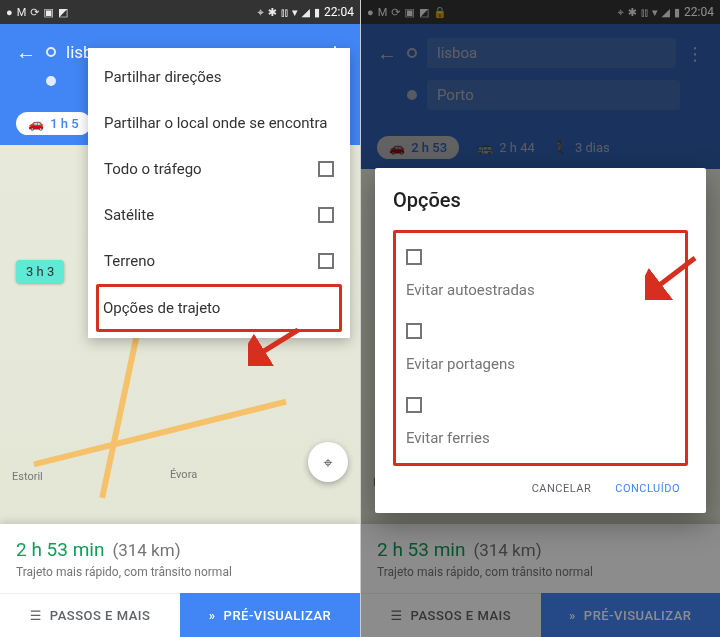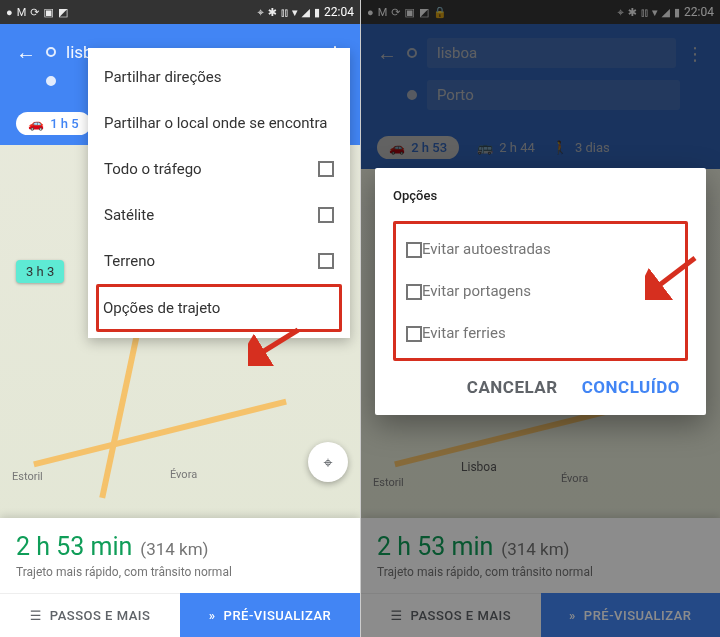--- a/index.html
+++ b/index.html
@@ -45,38 +45,38 @@
   
   .time-chip { position:absolute; left:16px; top:260px; background:#5eead4; border-radius:4px; padding:4px 10px; font-size:13px; box-shadow:0 1px 3px rgba(0,0,0,.3); color:#333; z-index:2;}
 
   
   .myloc { position:absolute; right:12px; bottom:155px; width:40px; height:40px; background:#fff; border-radius:50%; box-shadow:0 2px 6px rgba(0,0,0,.3); display:flex; align-items:center; justify-content:center; color:#5f6368; z-index:3;}
 
   
   .bottom-sheet { position:absolute; bottom:0; left:0; right:0; background:#fff; box-shadow:0 -2px 8px rgba(0,0,0,.15); z-index:4; }
   .sheet-top { padding:14px 16px 4px; }
   .eta { display:flex; gap:8px; align-items:baseline; }
-  .eta .dur { color:#0f9d58; font-size:25px; font-weight:400; }
+  .eta .dur { color:#0f9d58; font-size:19px; font-weight:400; }
   .eta .dist { color:#757575; font-size:17px; }
   .sheet-sub { color:#757575; font-size:12px; margin-top:4px; }
   .sheet-actions { display:flex; margin-top:10px; }
   .steps-btn { flex:1; display:flex; gap:8px; align-items:center; justify-content:center; padding:14px 0; font-size:13px; color:#5f6368; font-weight:500; letter-spacing:.5px; border-top:1px solid #eee;}
   .preview-btn { flex:1; background:#4285f4; color:#fff; display:flex; gap:8px; align-items:center; justify-content:center; padding:14px 0; font-size:13px; font-weight:500; letter-spacing:.5px;}
 
   
   .scrim { position:absolute; inset:0; background:rgba(0,0,0,.45); z-index:5; }
 
   
   .dialog { position:absolute; left:14px; right:14px; top:168px; background:#fff; z-index:6; border-radius:2px; box-shadow:0 10px 30px rgba(0,0,0,.35); padding:20px 18px 8px; }
-  .dialog h3 { font-size:13px; font-weight:500; color:#212121; margin-bottom:18px; }
+  .dialog h3 { font-size:20px; font-weight:500; color:#212121; margin-bottom:18px; }
   .dlg-items { border:3px solid #d62f1f; border-radius:2px; padding:4px 4px; }
-  .dlg-row { display:flex; align-items:flex-end; padding:12px 6px; }
+  .dlg-row { display:flex; align-items:flex-start; gap:16px; padding:12px 6px;flex-direction:column; }
   .dlg-row .lbl { color:#757575; font-size:15px; }
   .dlg-actions { display:flex; justify-content:flex-end; gap:24px; padding:16px 8px 10px; }
-  .dlg-btn { font-size:17px; font-weight:700; letter-spacing:.5px; }
+  .dlg-btn { font-size:11px; font-weight:400; letter-spacing:.5px; }
   .dlg-btn.cancel { color:#5f6368; }
   .dlg-btn.ok { color:#4285f4; }
 
   
   .arrow { position:absolute; z-index:7; }
   .arrow svg { display:block; }
 
   
   .pane.dimmed .maps-header,
   .pane.dimmed .mode-row { filter: brightness(.7); }

